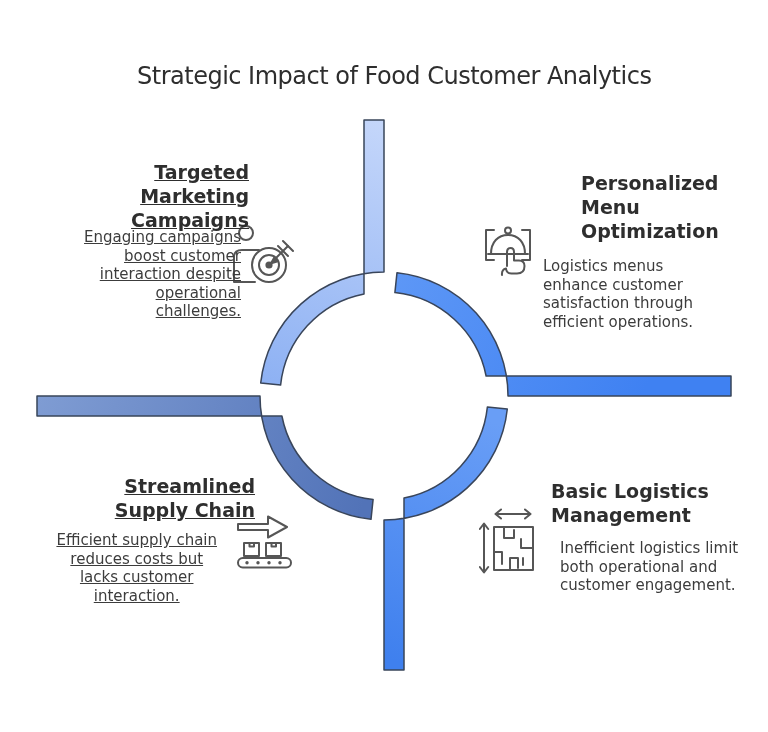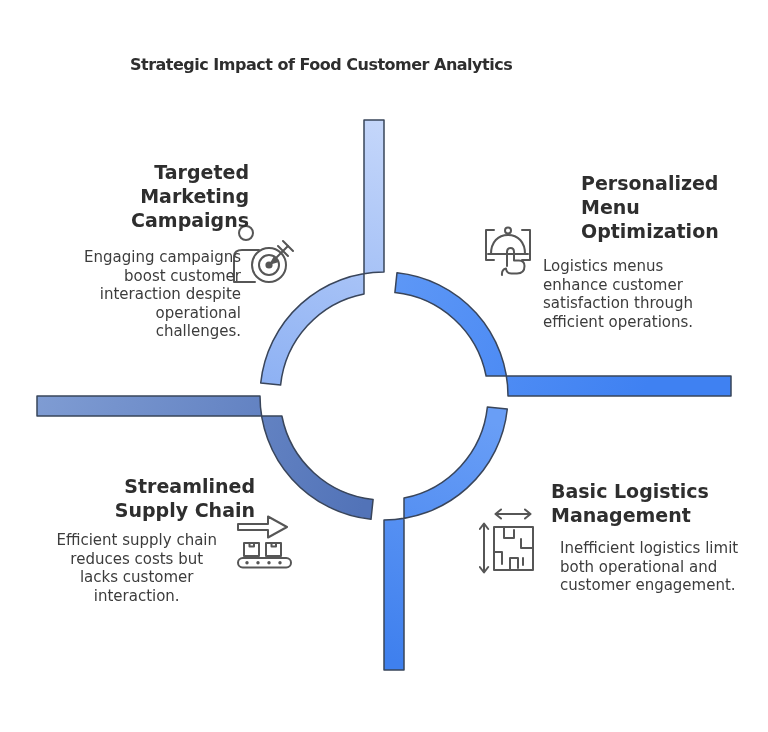--- a/index.html
+++ b/index.html
@@ -17,23 +17,23 @@
   #ring-svg {
     position: absolute;
     left: 0; top: 0;
     width: 768px; height: 732px;
     z-index: 0;
   }
   #main-title {
     position: absolute;
     left: 126px;
     top: 51px;
-    margin: 4px;
-    font-size: 16px;
-    font-weight: bold;
+    margin: 11px;
+    font-size: 24px;
+    font-weight: normal;
     letter-spacing: -0.5px;
     color: var(--heading-text, #2e2e2e);
     white-space: nowrap;
     z-index: 2;
   }
   .q-title {
     position: absolute;
     font-size: 19px;
     font-weight: bold;
     line-height: 24px;
@@ -42,21 +42,21 @@
     z-index: 2;
   }
   .q-desc {
     position: absolute;
     font-size: 15px;
     line-height: 18.5px;
     color: var(--body-text, #3c3c3c);
     white-space: pre-line;
     z-index: 2;
   }
-  .align-r { text-align: right; }
+  .align-r { text-align: right; text-decoration: underline; }
   .q-icon {
     position: absolute;
     z-index: 1;
     display: block;
   }
   .q-icon svg {
     display: block;
     stroke: var(--icon-stroke, #565656);
     fill: none;
     stroke-width: 2;
@@ -67,21 +67,21 @@
     fill: var(--icon-stroke, #565656);
     stroke: none;
   }
   .segment {
     stroke: var(--segment-outline, #39455a);
     stroke-width: 1.5;
     stroke-linejoin: round;
   }
   
   #tl-title { right: 519px; top: 160px; }
-  #tl-desc  { right: 527px; top: 248px; }
+  #tl-desc  { right: 527px; top: 228px; }
   #tr-title { left: 543px;  top: 171px; margin-left: 38px; }
   #tr-desc  { left: 543px;  top: 257px; }
   #bl-title { right: 513px; top: 474px; text-align: right; }
   #bl-desc  { right: 551px; top: 531px; text-align: center; }
   #br-title { left: 551px;  top: 479px; }
   #br-desc  { left: 543px;  top: 539px; margin-left: 17px; }
   #tl-icon  { left: 229px;  top: 223px; }
   #tr-icon  { left: 479px;  top: 221px; }
   #bl-icon  { left: 235px;  top: 509px; }
   #br-icon  { left: 479px;  top: 507px; }

